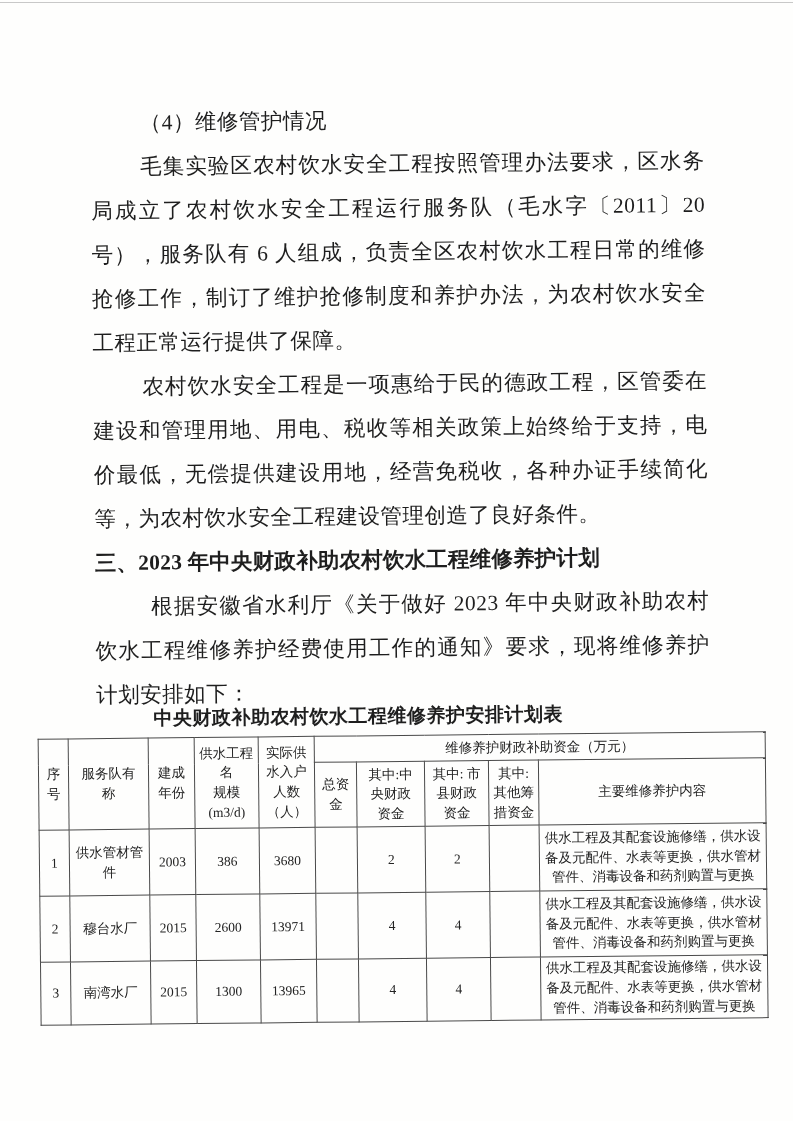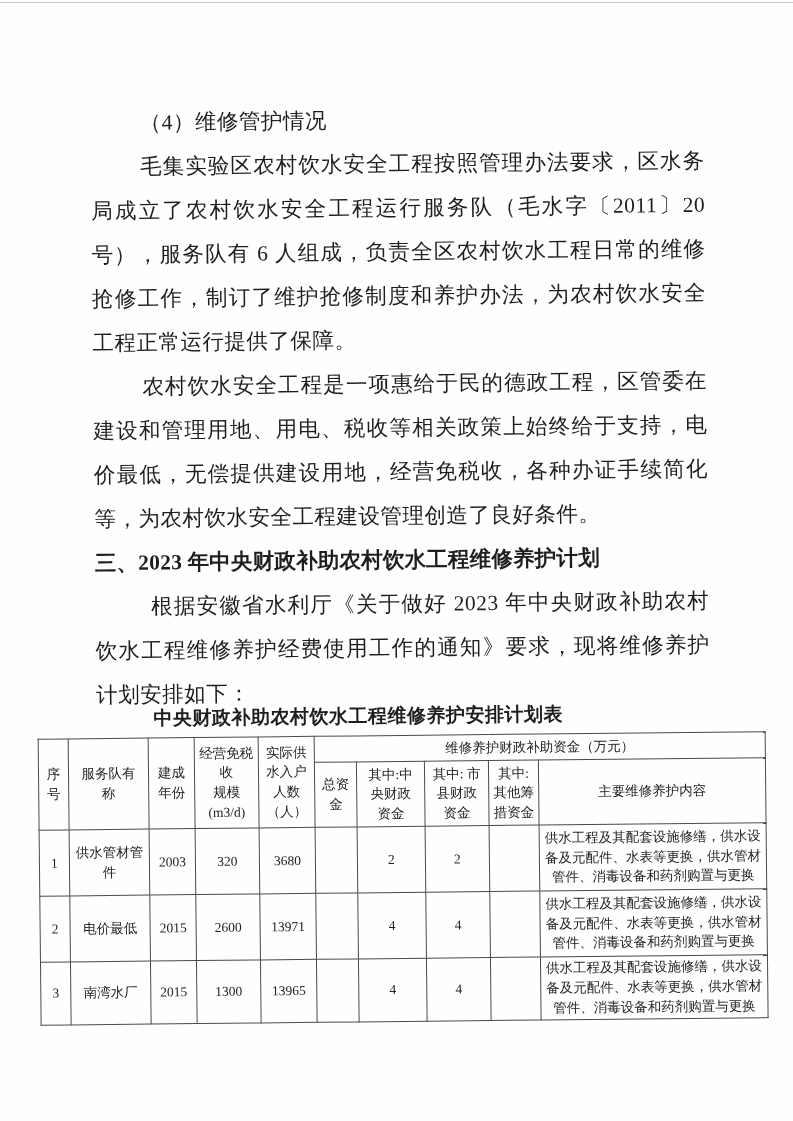--- a/index.html
+++ b/index.html
@@ -109,21 +109,21 @@
       <col style="width:227px">
     </colgroup>
     <tbody>
       <tr class="group-hd">
         <th rowspan="2" class="pre">序
 号</th>
         <th rowspan="2" class="pre">服务队有
 称</th>
         <th rowspan="2" class="pre">建成
 年份</th>
-        <th rowspan="2" class="pre">经营免税收
+        <th rowspan="2" class="pre">供水工程名
 规模
 (m3/d)</th>
         <th rowspan="2" class="pre">实际供
 水入户
 人数
 （人）</th>
         <th colspan="5">维修养护财政补助资金（万元）</th>
       </tr>
       <tr class="hd-row2">
         <th class="pre">总资
@@ -137,32 +137,32 @@
         <th class="pre">其中:
 其他筹
 措资金</th>
         <th>主要维修养护内容</th>
       </tr>
 
       <tr class="data-row">
         <td>1</td>
         <td>供水管材管件</td>
         <td>2003</td>
-        <td>320</td>
+        <td>386</td>
         <td>3680</td>
         <td></td>
         <td>2</td>
         <td>2</td>
         <td></td>
         <td class="content-cell">供水工程及其配套设施修缮，供水设备及元配件、水表等更换，供水管材管件、消毒设备和药剂购置与更换</td>
       </tr>
 
       <tr class="data-row">
         <td>2</td>
-        <td>电价最低</td>
+        <td>穆台水厂</td>
         <td>2015</td>
         <td>2600</td>
         <td>13971</td>
         <td></td>
         <td>4</td>
         <td>4</td>
         <td></td>
         <td class="content-cell">供水工程及其配套设施修缮，供水设备及元配件、水表等更换，供水管材管件、消毒设备和药剂购置与更换</td>
       </tr>
 

